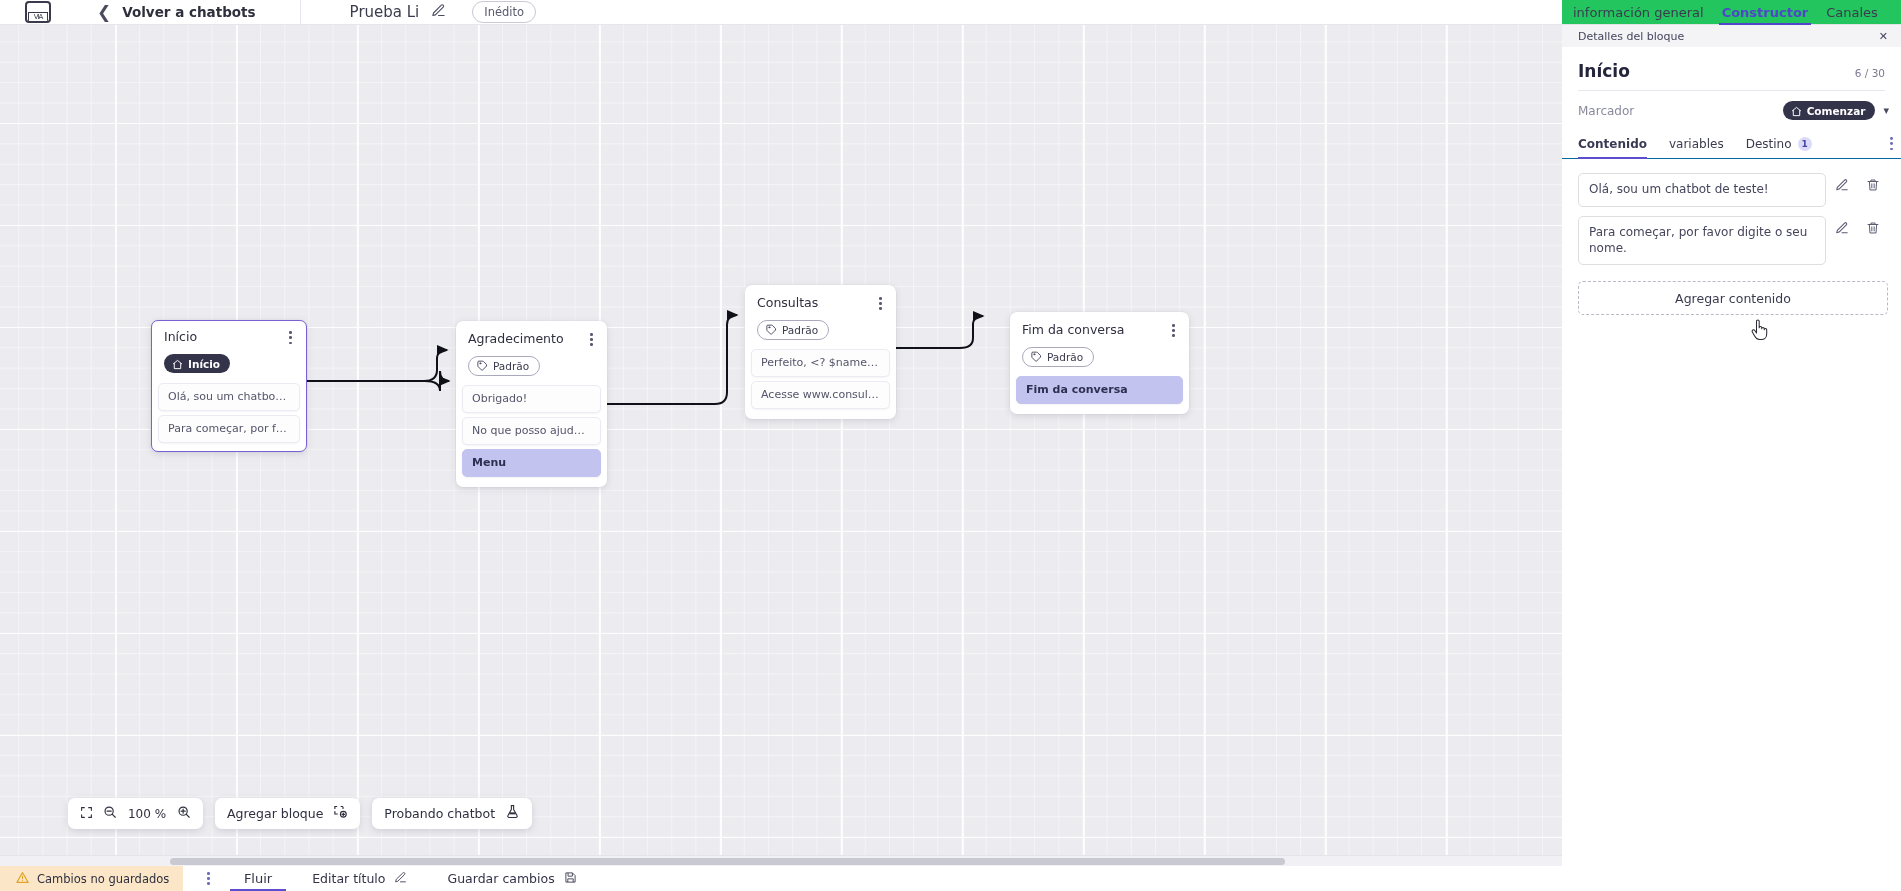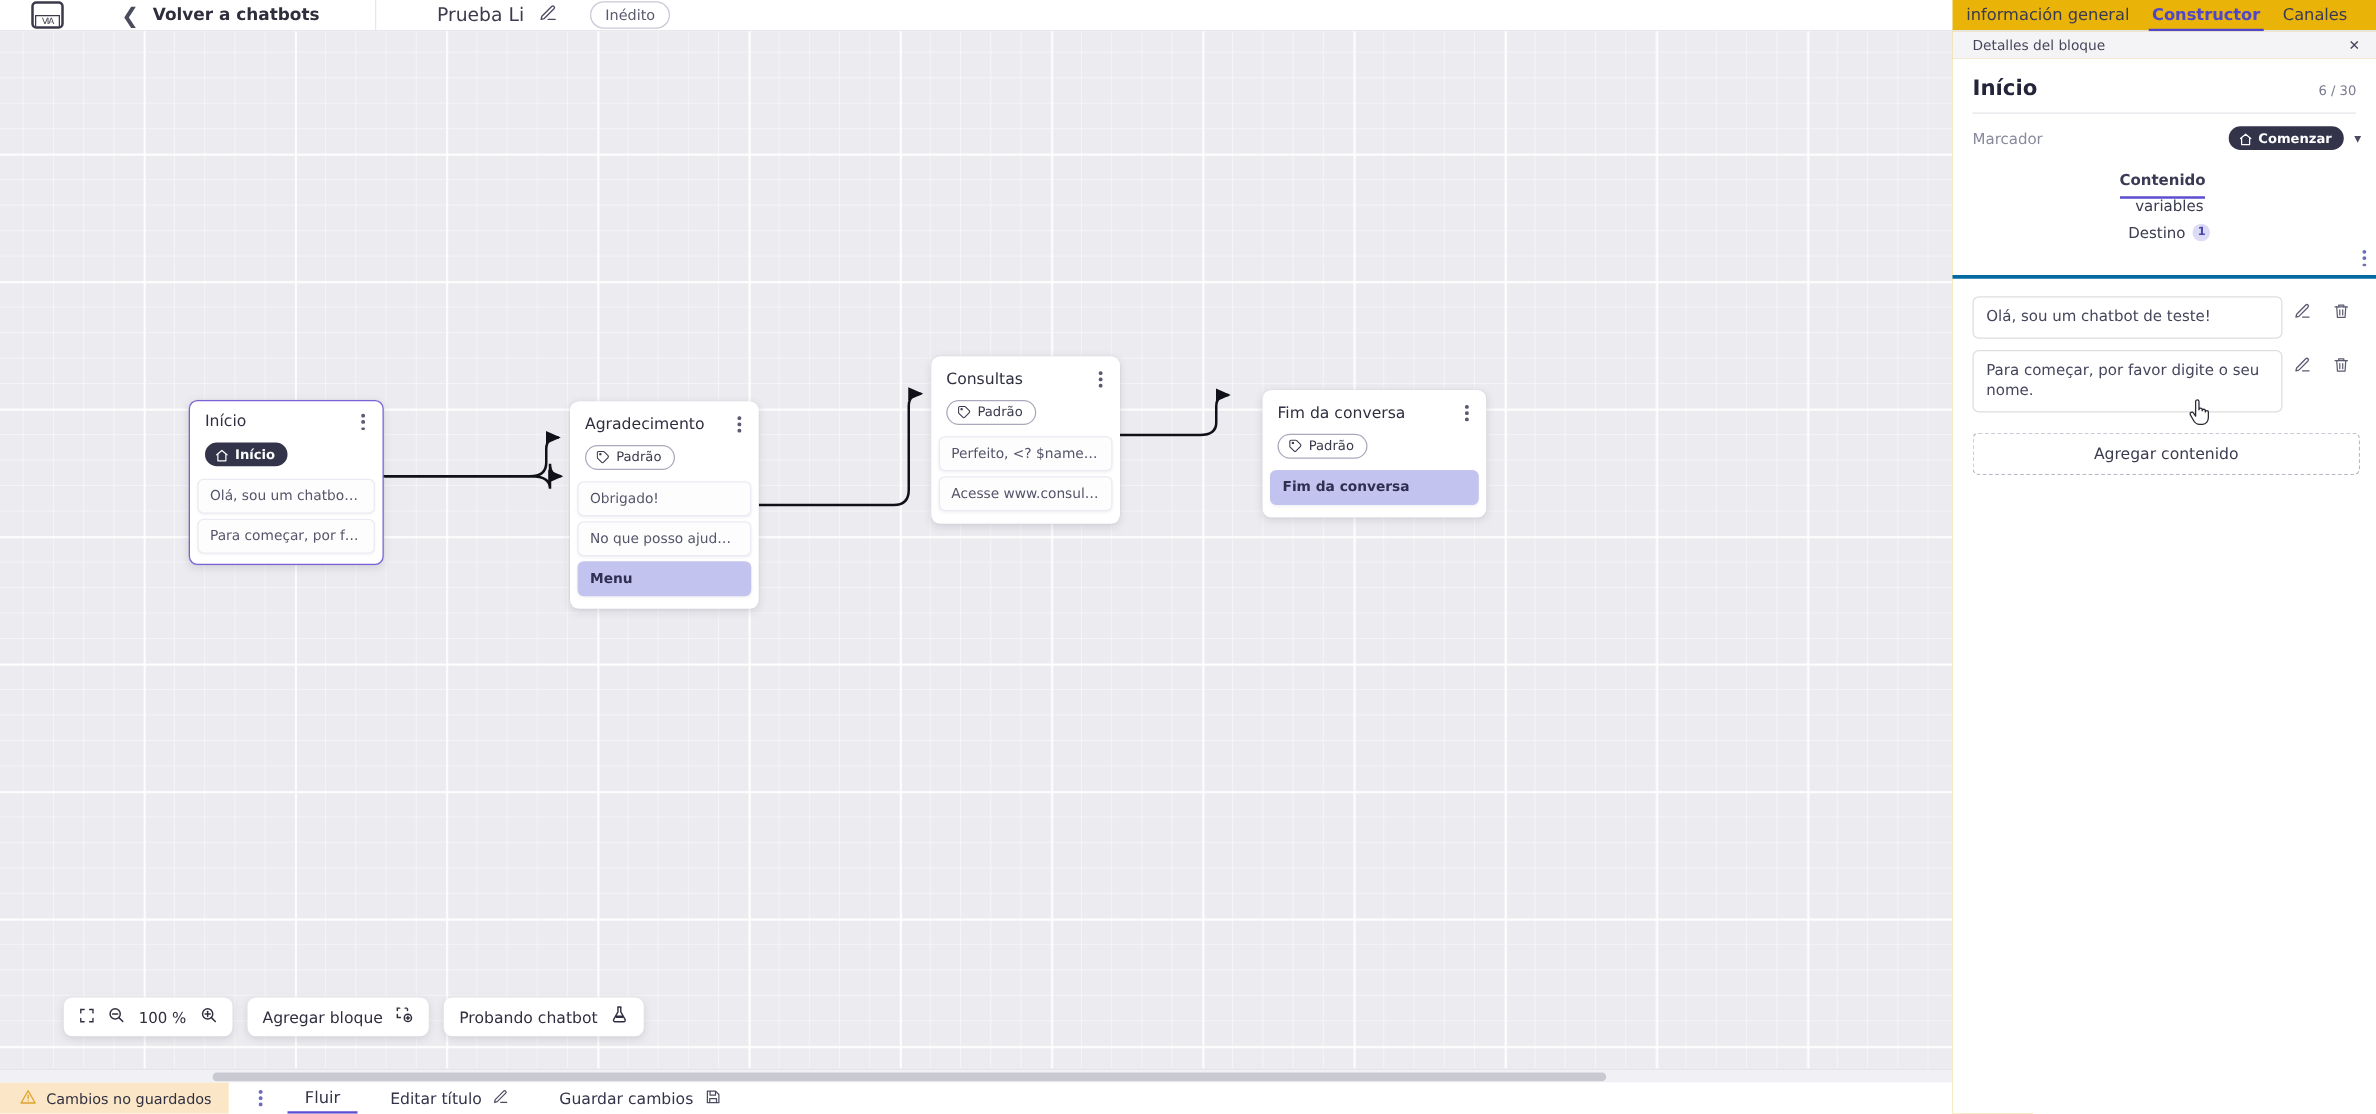--- a/index.html
+++ b/index.html
@@ -89,21 +89,21 @@
     background: #fdfdfd; border: 1px solid #eceaf2; border-radius: 5px;
     padding: 6.5px 9px; font-size: 11px; color: #54546a;
     white-space: nowrap; overflow: hidden; text-overflow: ellipsis;
     box-shadow: 0 1px 2px rgba(40,40,70,.05);
   }
   .msg.accent {
     background: #c3c3ef; border-color: #c3c3ef; color: #2f2f52; font-weight: 600;
   }
 
   
-  .float-row { position: absolute; left: 6px; bottom: 37px; display: flex; gap: 12px; z-index: 5; padding-left: 45px; }
+  .float-row { position: absolute; left: 23px; bottom: 37px; display: flex; gap: 12px; z-index: 5; padding-left: 45px; }
   .float-card {
     background: #fff; border-radius: 7px; height: 31px;
     box-shadow: 0 2px 7px rgba(40,40,70,.15);
     display: flex; align-items: center; padding: 0 12px; gap: 10px;
   }
   .zoom-val { font-size: 12px; color: #2f2f40; min-width: 40px; text-align: center; }
   .fc-label { font-size: 12.5px; color: #2f2f40; }
   .hscroll {
     position: absolute; left: 0; bottom: 0; width: 1562px; height: 11px;
     background: #f1f1f5; border-top: 1px solid #e4e4ea;
@@ -132,21 +132,21 @@
   .sb-tab.active::after {
     content: ""; position: absolute; left: 0; right: 0; bottom: 0;
     height: 2.5px; background: #5b4fd0;
   }
   .sb-item {
     display: flex; align-items: center; gap: 9px; padding: 0 14px;
     font-size: 12.5px; color: #33334a; margin-left: 12px;
   }
 
   
-  .rightwrap { position: absolute; left: 1562px; top: 0; width: 339px; height: 891px; background: #eab308; }
+  .rightwrap { position: absolute; left: 1562px; top: 0; width: 339px; height: 891px; background: #22c55e; }
   .rp-tabs {
     position: absolute; left: 0; top: 0; width: 339px; height: 25px;
     display: flex; align-items: flex-end; gap: 0; border-bottom: 1px solid #e3e3ea;
   }
   .rp-tab {
     font-size: 13px; color: #3b3b50; padding: 0 9px 4px 9px; position: relative; white-space: nowrap;
   }
   .rp-tab:first-child { padding-left: 11px; }
   .rp-tab.active { color: #4f46c9; font-weight: 600; }
   .rp-tab.active::after {
@@ -171,22 +171,22 @@
   .rp-rule { height: 1px; background: #e6e6ec; margin: 9px 16px 0 16px; }
   .rp-marker-row {
     display: flex; align-items: center; justify-content: space-between;
     padding: 10px 12px 0 16px;
   }
   .rp-marker-lbl { font-size: 12px; color: #8a8a9e; }
   .marker-right { display: flex; align-items: center; gap: 8px; }
   .chev-d { font-size: 11px; color: #4b4b60; }
 
   .rp-tabs2 {
-    display: flex; align-items: center; margin: 17px 0 0 0;
-    border-bottom: 3px solid #0369a1; padding: 0 8px 0 16px; position: relative; flex-direction: column;
+    display: flex; margin: 17px 0 0 0;
+    border-bottom: 1px solid #0369a1; padding: 0 8px 0 16px; position: relative;
   }
   .rp-t2 {
     font-size: 12px; color: #3b3b50; padding: 0 11px 7px 0; position: relative;
     display: flex; align-items: center; gap: 6px;
   }
   .rp-t2:not(:first-child) { padding-left: 11px; }
   .rp-t2.active { color: #3a3a55; font-weight: 600; }
   .rp-t2.active::after {
     content: ""; position: absolute; left: 0; right: 11px; bottom: -1px;
     height: 2.2px; background: #5b4fd0;

